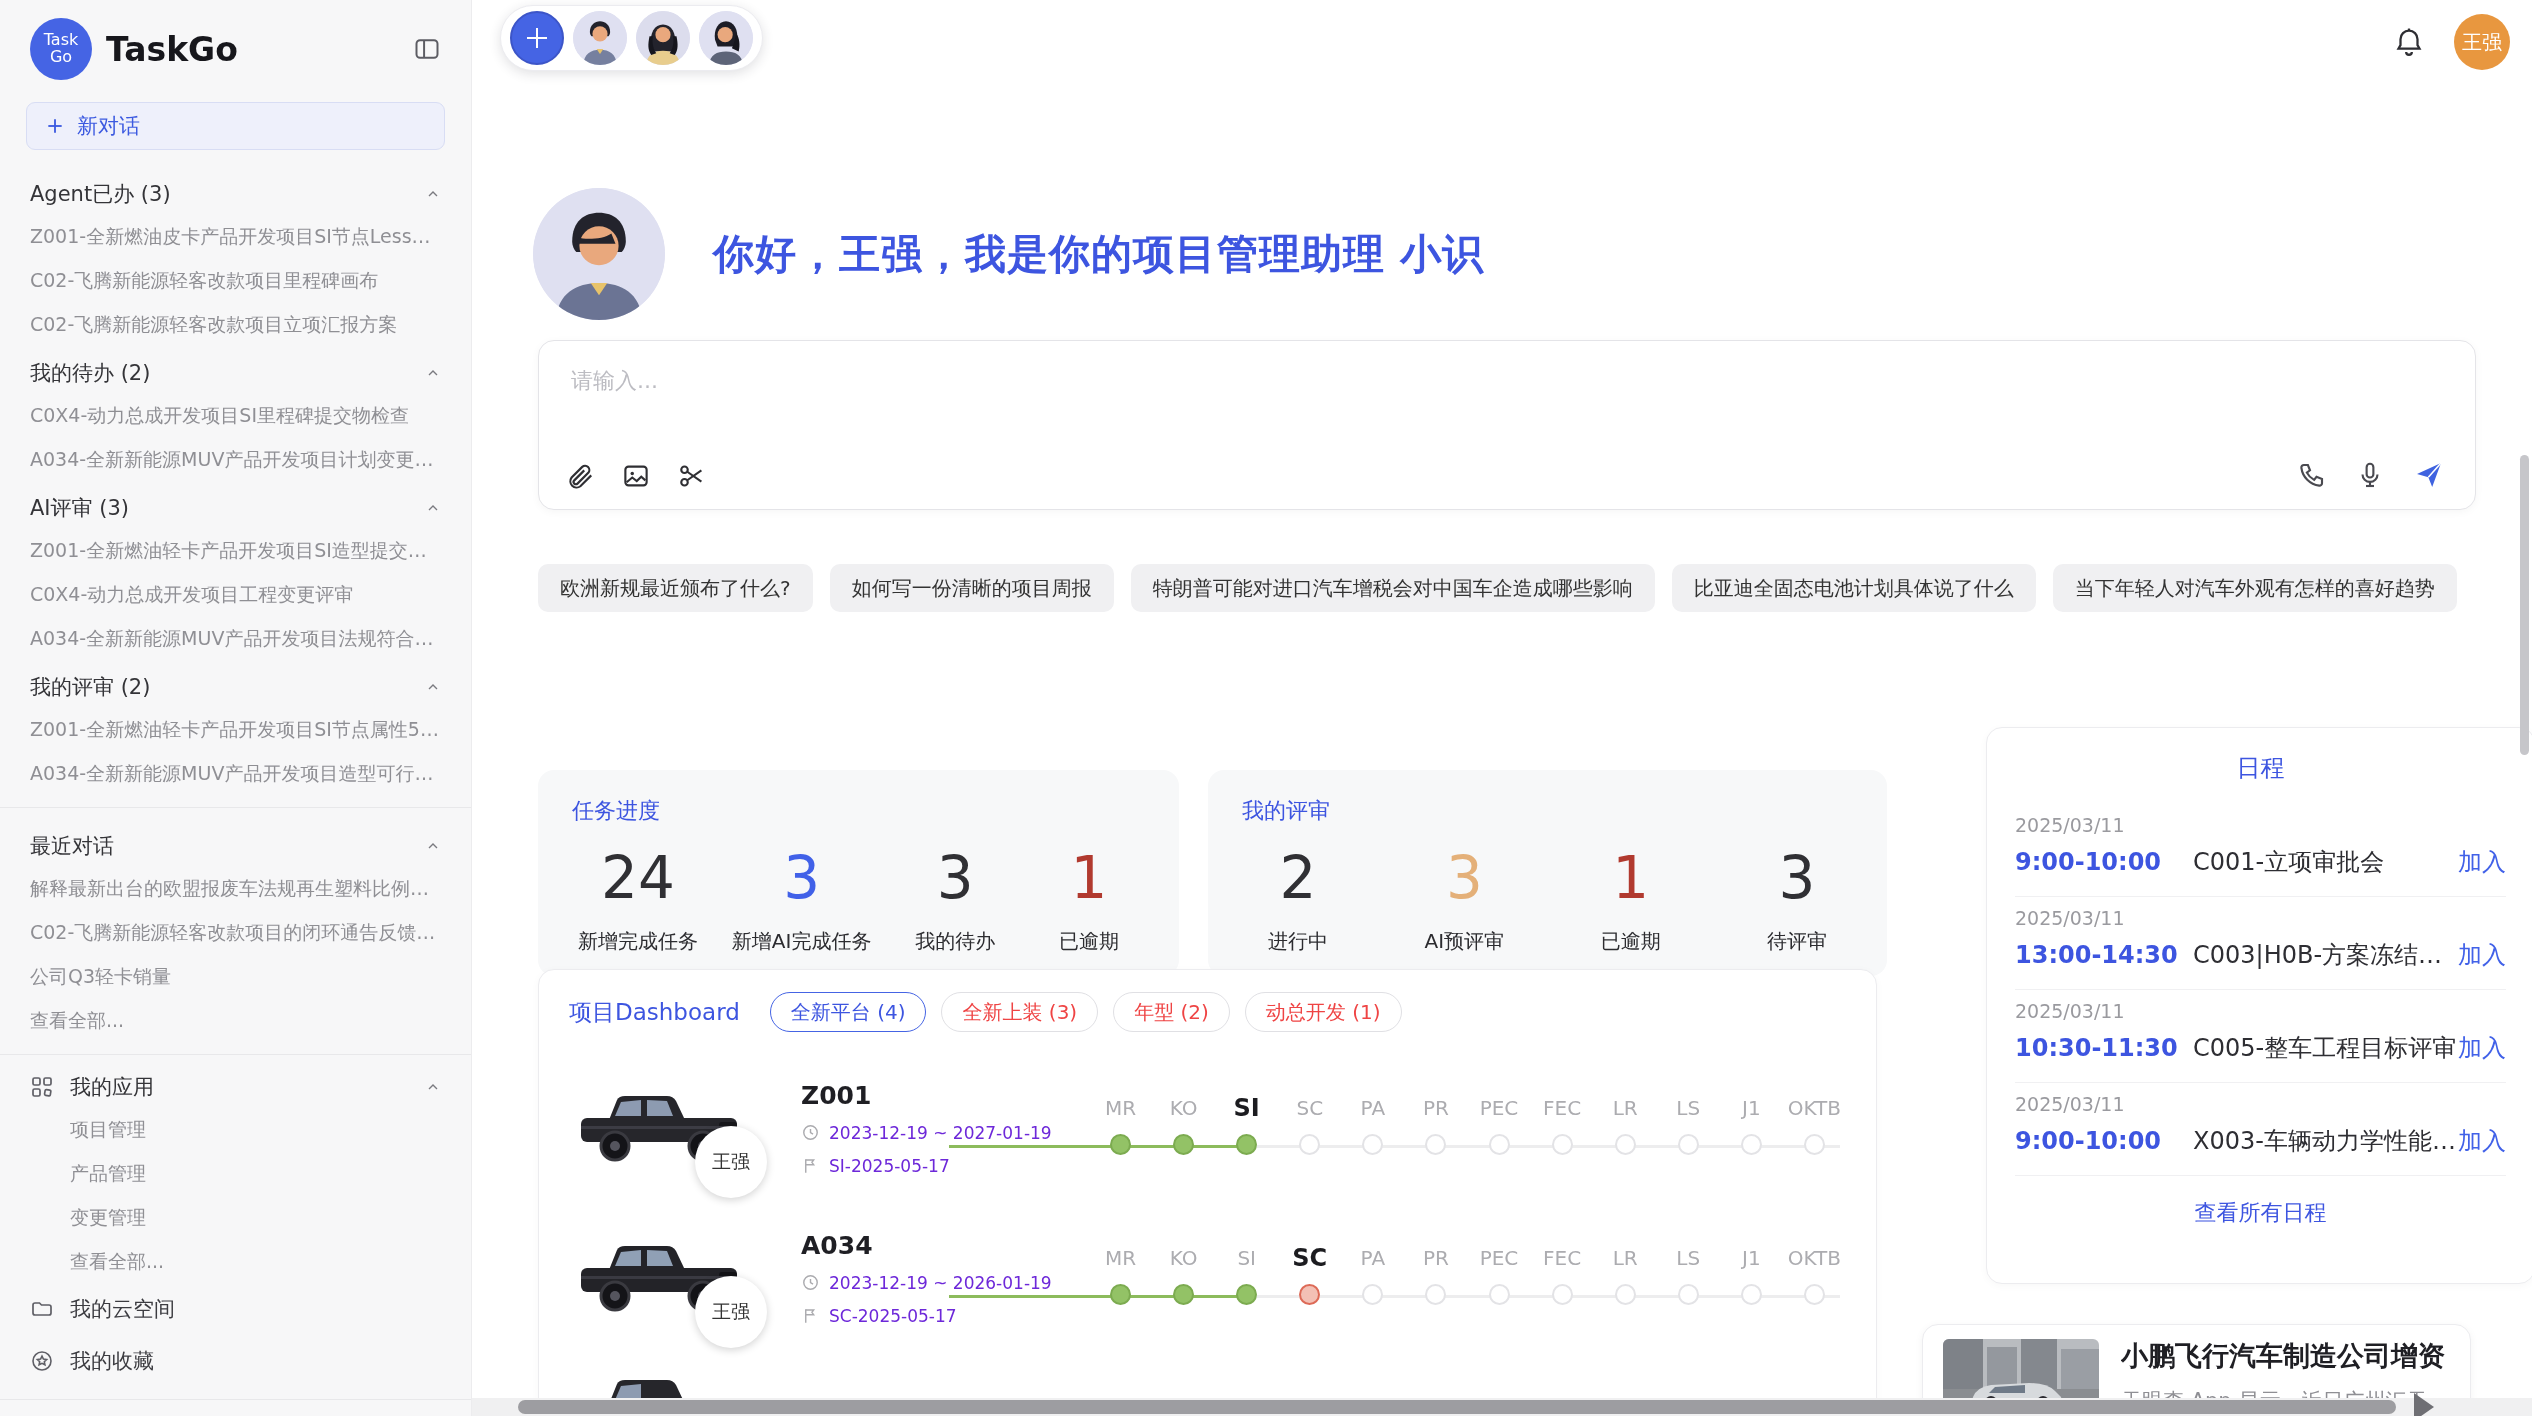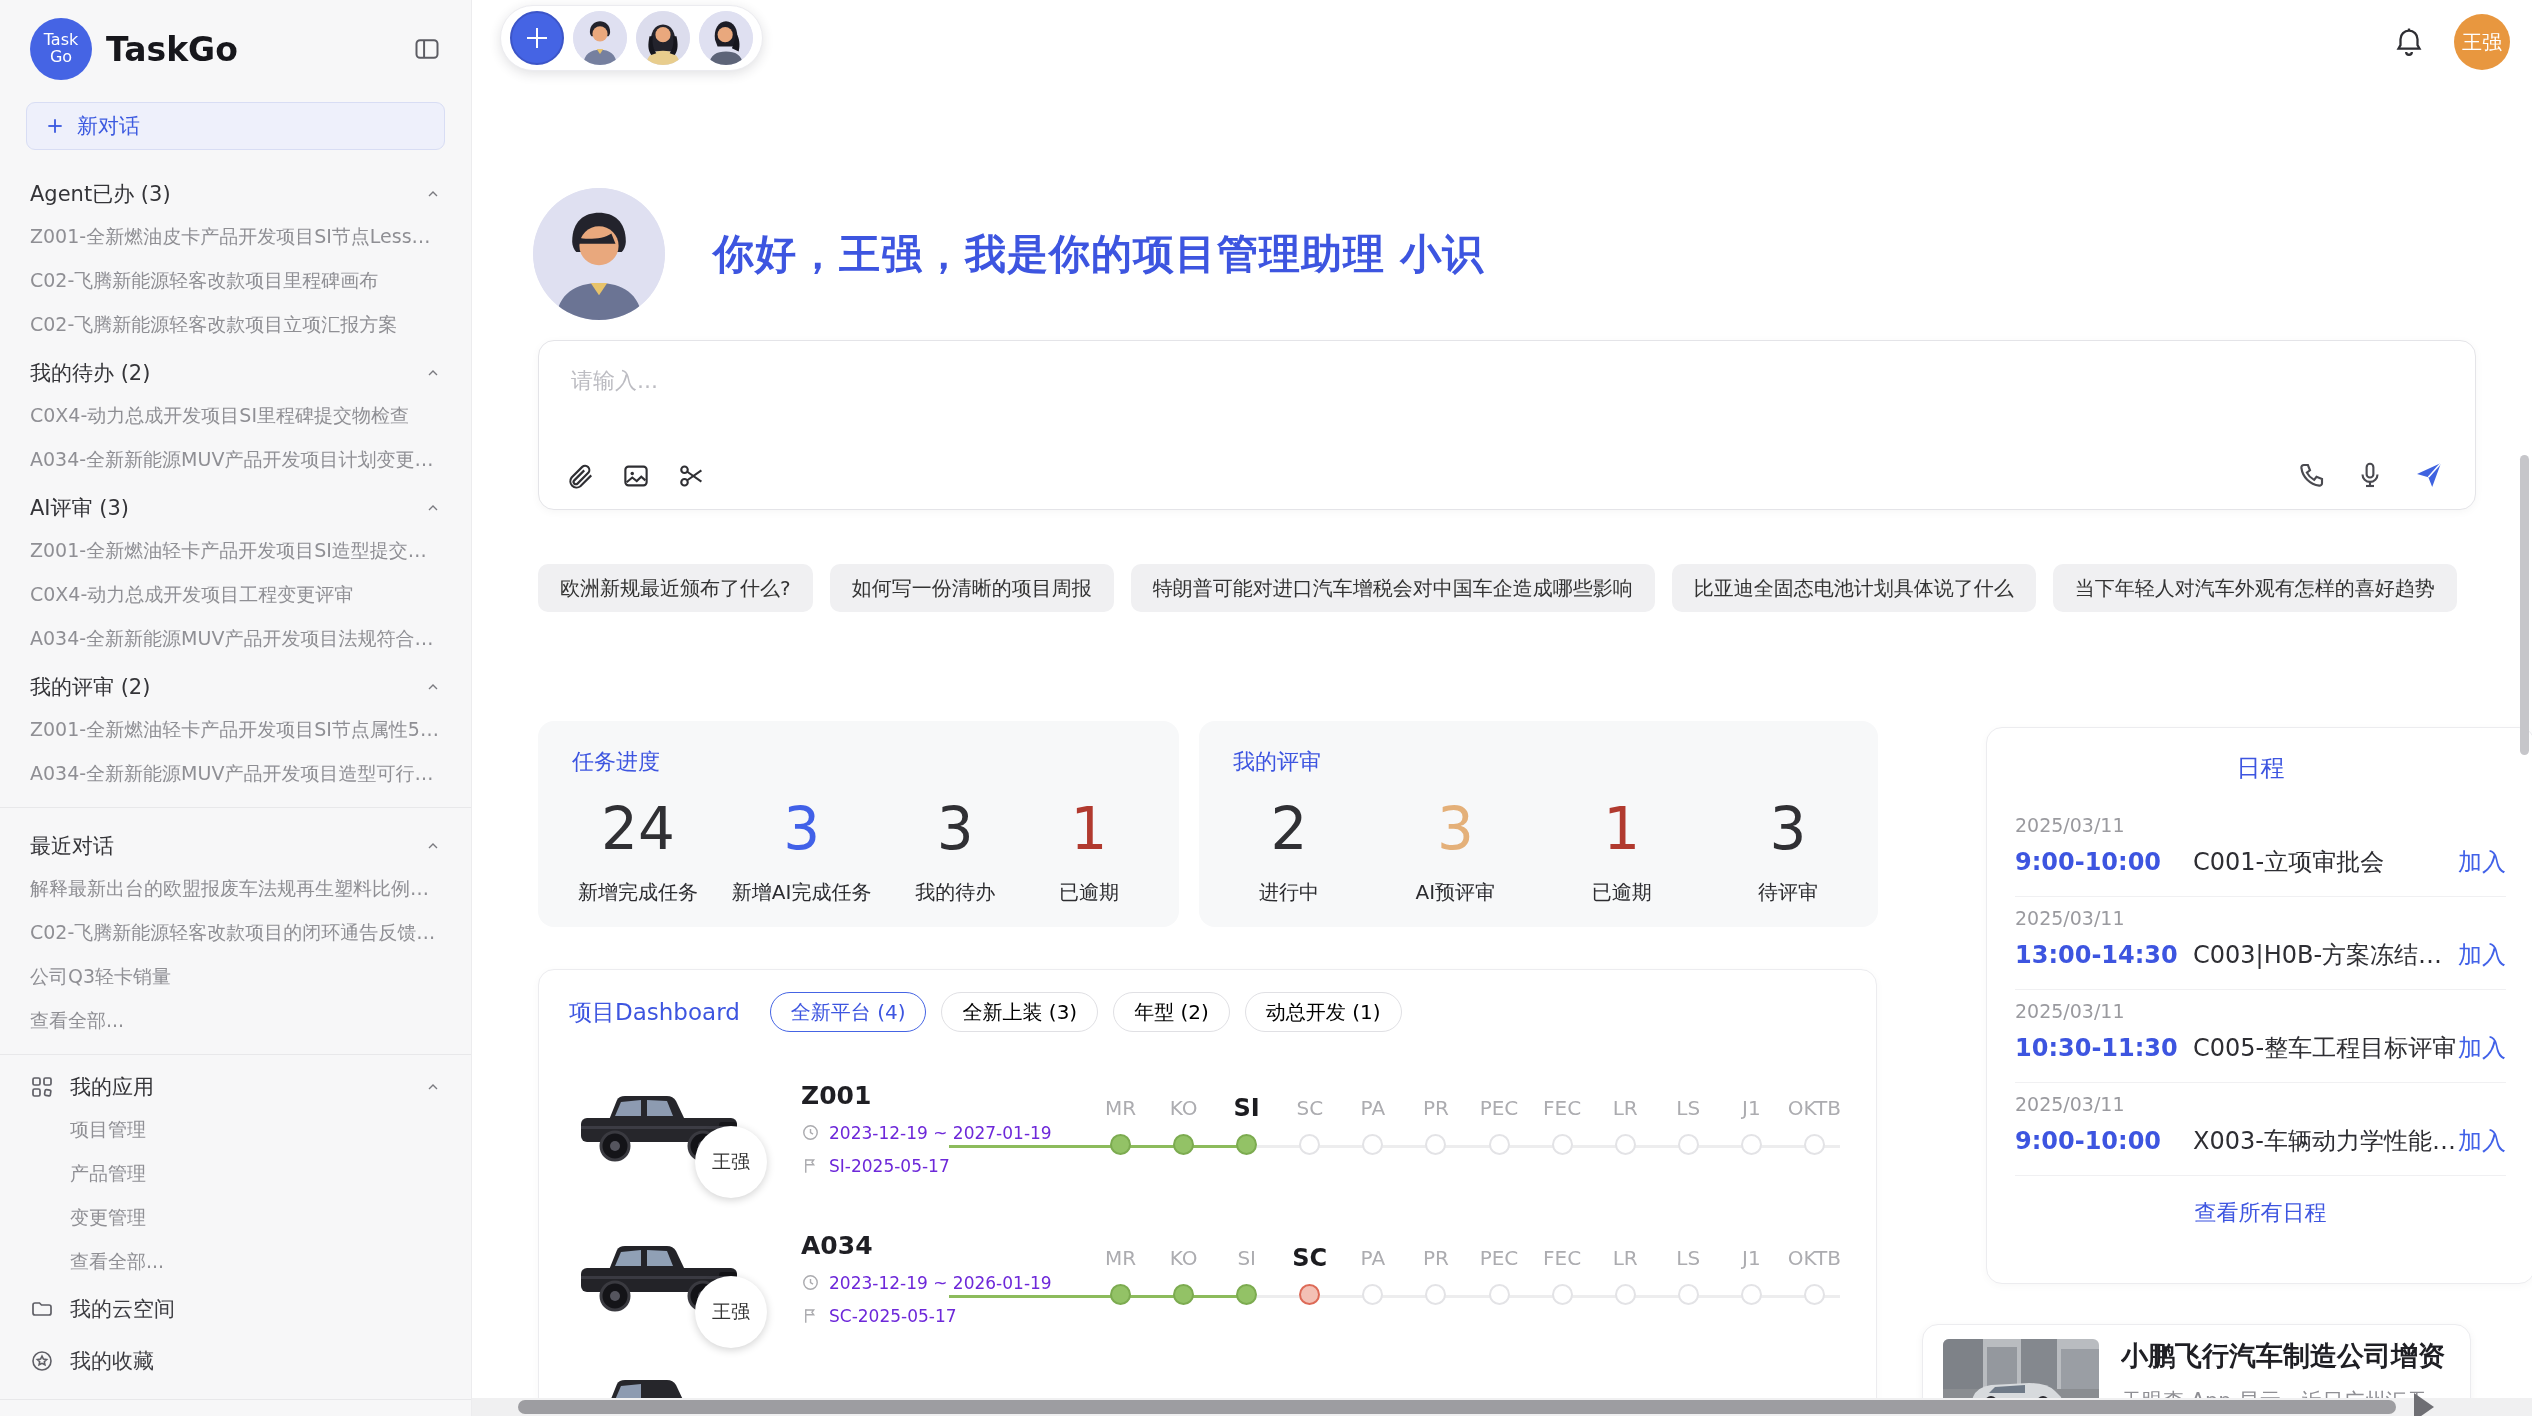--- a/index.html
+++ b/index.html
@@ -48,36 +48,36 @@
   
   .chips{position:absolute;left:538px;top:530px;width:1960px;display:flex;gap:17px;margin-top:34px;}
   .chip{height:48px;display:flex;align-items:center;padding:0 22px;background:#f0f0f2;border-radius:10px;font-size:20px;color:#333;white-space:nowrap;cursor:pointer;}
 
   
   .brief-head{position:absolute;left:538px;top:630px;width:1938px;height:44px;}
   .brief-title{text-align:center;font-size:30px;font-weight:700;color:#1d1d22;}
   .brief-grid{position:absolute;right:36px;top:4px;color:#8a8a90;cursor:pointer;}
 
   
-  .stats{position:absolute;left:538px;top:721px;display:flex;gap:20px;}
+  .stats{position:absolute;left:538px;top:770px;display:flex;gap:29px;}
   .stat-card{background:#f7f8f9;border-radius:16px;box-sizing:border-box;padding:26px 34px;height:206px;}
   .stat-card.c1{width:641px;}
   .stat-card.c2{width:679px;}
   .stat-title{font-size:22px;color:#3d55e0;}
   .metrics{display:flex;justify-content:space-between;margin-top:20px;padding:0 6px;}
   .metric{text-align:center;min-width:100px;}
   .m-val{font-size:58px;font-weight:500;line-height:64px;}
   .m-lab{font-size:20px;color:#2c2c30;margin-top:18px;}
 
   
   .dash{position:absolute;left:538px;top:969px;width:1339px;height:480px;background:#fff;border:1px solid #ececef;border-radius:16px;box-sizing:border-box;padding:22px 30px;box-shadow:0 2px 8px rgba(0,0,0,.03);}
   .dash-head{display:flex;align-items:center;gap:30px;}
   .dash-title{font-size:23px;color:#3d55e0;}
   .tabs{display:flex;gap:15px;}
-  .tab{height:38px;display:flex;align-items:center;padding:0 20px;border-radius:20px;border:1.5px solid #e0e0e4;font-size:20px;color:#000000;background:#fff;cursor:pointer;white-space:nowrap;}
+  .tab{height:38px;display:flex;align-items:center;padding:0 20px;border-radius:20px;border:1.5px solid #e0e0e4;font-size:20px;color:#ef4444;background:#fff;cursor:pointer;white-space:nowrap;}
   .tab.active{border-color:#4564e4;color:#3d55e0;}
   .proj-row{display:flex;align-items:center;margin-top:42px;}
   .car-wrap{position:relative;width:180px;height:108px;flex:0 0 auto;}
   .owner{position:absolute;right:-18px;bottom:-16px;width:72px;height:72px;border-radius:50%;background:#fff;box-shadow:0 2px 8px rgba(0,0,0,.18);display:flex;align-items:center;justify-content:center;font-size:19px;color:#333;}
   .proj-info{margin-left:52px;width:252px;flex:0 0 auto;}
   .proj-code{font-size:25px;font-weight:700;color:#1f1f24;}
   .meta{display:flex;align-items:center;gap:9px;margin-top:13px;font-size:17px;color:#6d28d9;}
   .meta .mic2{color:#ababaf;}
   .timeline{position:relative;flex:1;margin-left:36px;height:86px;}
   .tl-line{position:absolute;left:-140px;right:6px;top:60px;height:3px;background:#ededee;}

